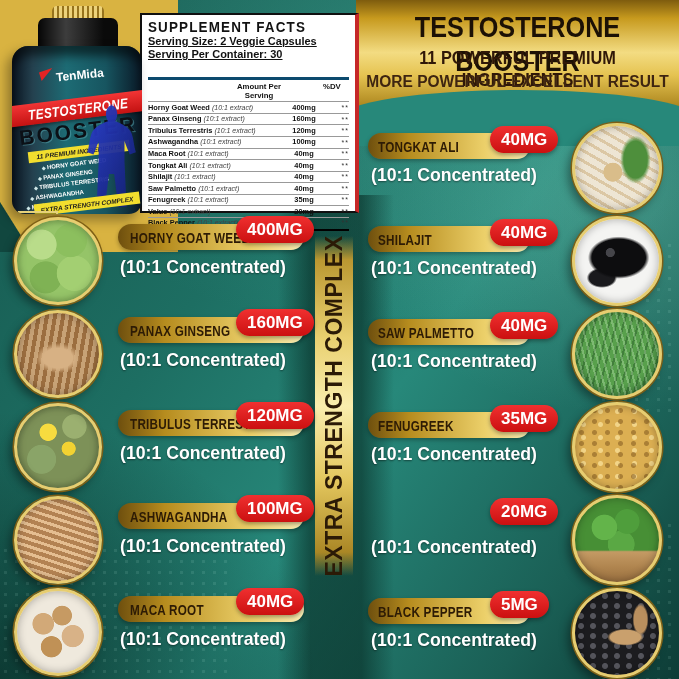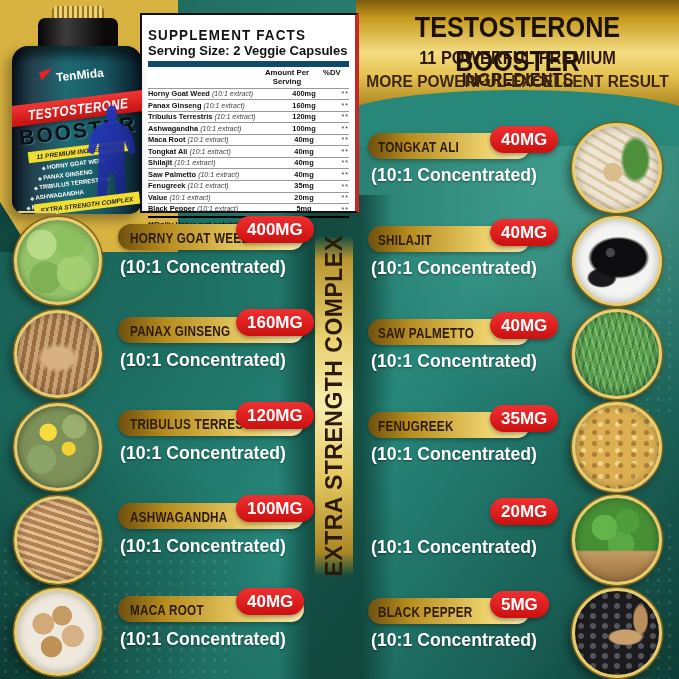--- a/index.html
+++ b/index.html
@@ -31,26 +31,26 @@
     border-radius:100% 100% 0 0 / 100% 100% 0 0;}
   .banner-title{left:356px;top:10px;width:323px;text-align:center;font-size:30px;font-weight:bold;
     color:#1c1105;transform:scaleX(0.84);letter-spacing:0px;}
   .banner-sub{left:356px;top:47px;width:323px;text-align:center;font-size:19px;font-weight:bold;
     color:#301808;transform:scaleX(0.86);}
   .banner-tag{left:356px;top:73px;width:323px;text-align:center;font-size:16px;font-weight:600;
     color:#3e2511;transform:scaleX(0.97);}
 
   
   .facts{left:140px;top:13px;width:219px;height:200px;background:#fff;border:2px solid #101010;
-    border-right:4px solid #c62828;box-sizing:border-box;padding:12px 6px 3px 6px;color:#111;}
+    border-right:4px solid #c62828;box-sizing:border-box;padding:4px 6px 3px 6px;color:#111;}
   .facts-title{font-size:14px;font-weight:bold;letter-spacing:1.2px;transform:scaleX(0.96);
     transform-origin:left;white-space:nowrap;}
-  .facts-serving{font-size:13px;font-weight:bold;line-height:1.2;}
-  .facts-head{display:grid;grid-template-columns:1fr 72px 26px;border-top:6px solid #0c4a6e;
-    margin-top:2px;padding:1.5px 0;font-size:7.8px;font-weight:bold;}
+  .facts-serving{font-size:11px;font-weight:bold;line-height:1.2;text-decoration:underline;}
+  .facts-head{display:grid;grid-template-columns:1fr 72px 26px;border-top:3px solid #0c4a6e;
+    margin-top:16px;padding:1.5px 0;font-size:7.8px;font-weight:bold;gap:28px;}
   .facts-head .amt{text-align:center;}
   .facts-head .dv{text-align:left;}
   .f-row{display:grid;grid-template-columns:1fr 46px 22px;align-items:center;
     border-top:1px solid #999;padding:1.4px 0;line-height:1.05;}
   .f-name{font-size:7.4px;font-weight:bold;white-space:nowrap;}
   .f-name i{font-weight:normal;font-size:7px;color:#444;}
   .f-amt{font-size:7.4px;font-weight:bold;text-align:center;}
   .f-dv{font-size:7px;text-align:right;color:#333;letter-spacing:1px;}
   .f-foot{border-top:2px solid #000;margin-top:1px;padding-top:2px;font-size:8px;font-weight:bold;}
 
@@ -192,20 +192,21 @@
 
   <div class="abs top-banner"></div>
   <div class="abs banner-curve"></div>
   <div class="abs banner-title">TESTOSTERONE BOOSTER</div>
   <div class="abs banner-sub">11 POWERFUL PREMIUM INGREDIENTS</div>
   <div class="abs banner-tag">MORE POWERFUL-EXCELLENT RESULT</div>
 
   <div class="abs facts">
     <div class="facts-title">SUPPLEMENT FACTS</div>
     <div class="facts-serving">Serving Size: 2 Veggie Capsules</div>
+    <div class="facts-serving">Serving Per Container: 30</div>
     <div class="facts-head">
       <div></div>
       <div class="amt">Amount Per Serving</div>
       <div class="dv">%DV</div>
     </div>
     <div class="f-row">
         <div class="f-name"><b>Horny Goat Weed</b> <i>(10:1 extract)</i></div>
         <div class="f-amt">400mg</div>
         <div class="f-dv">**</div>
       </div>

